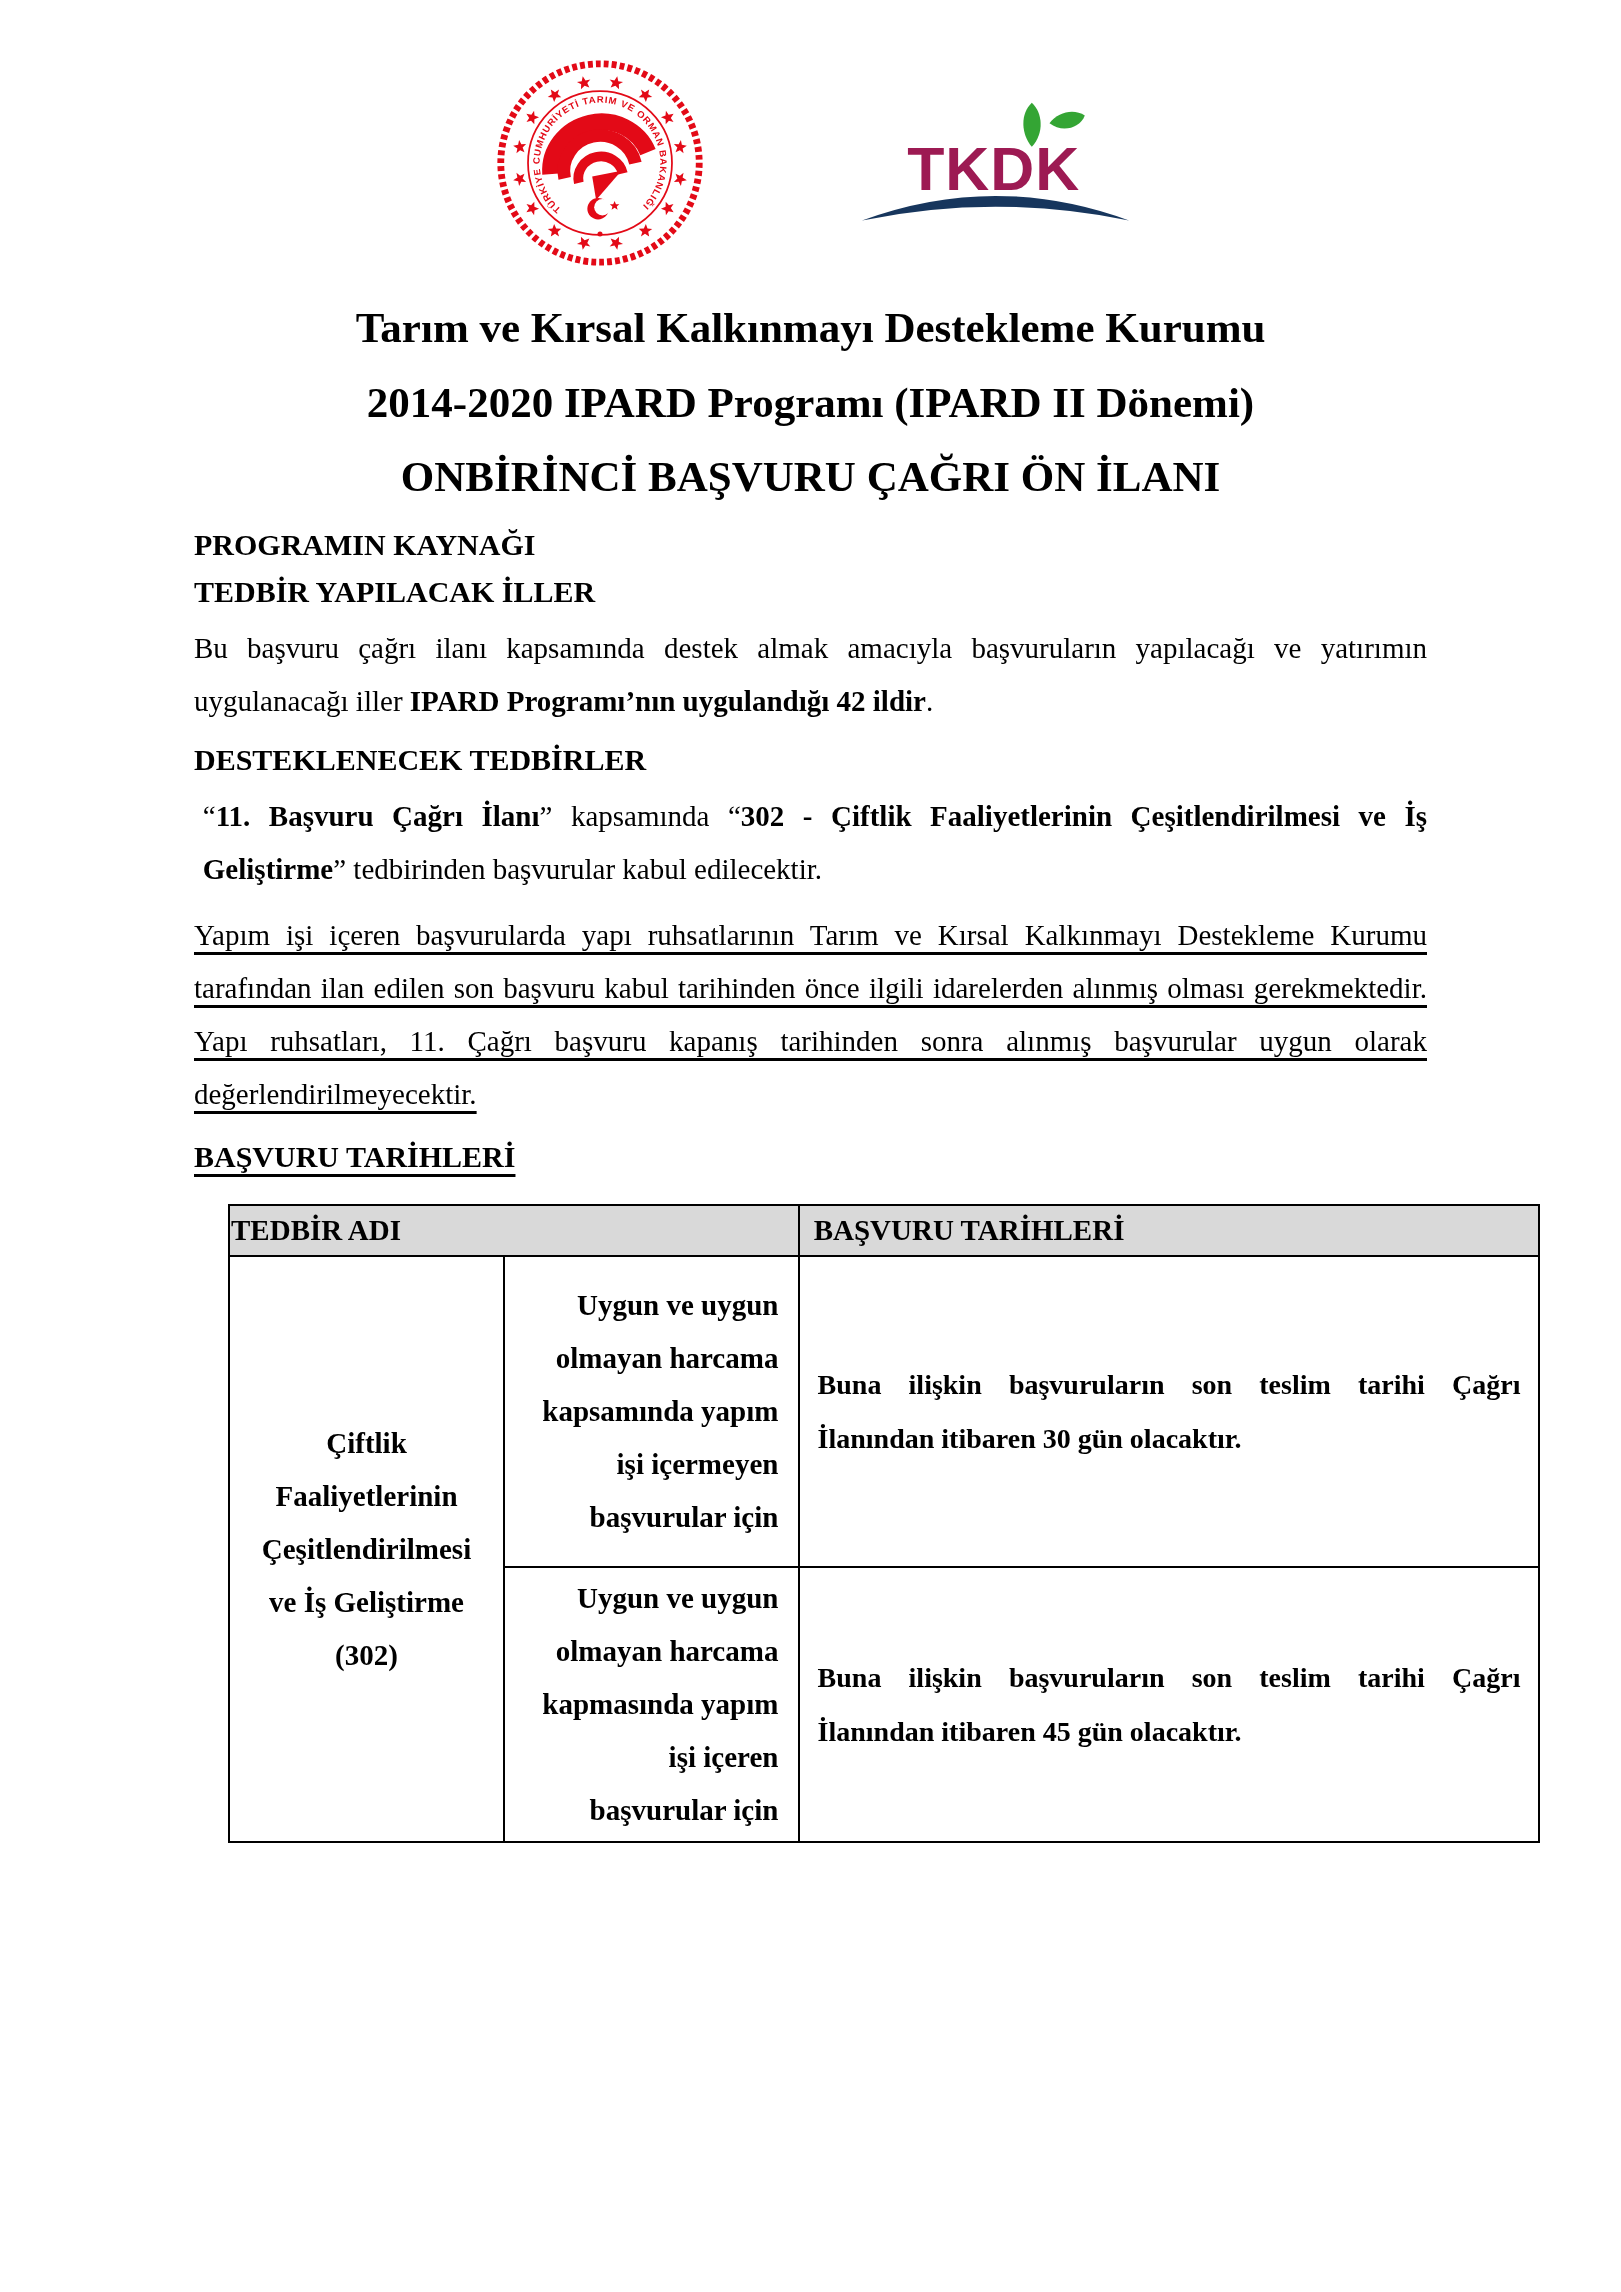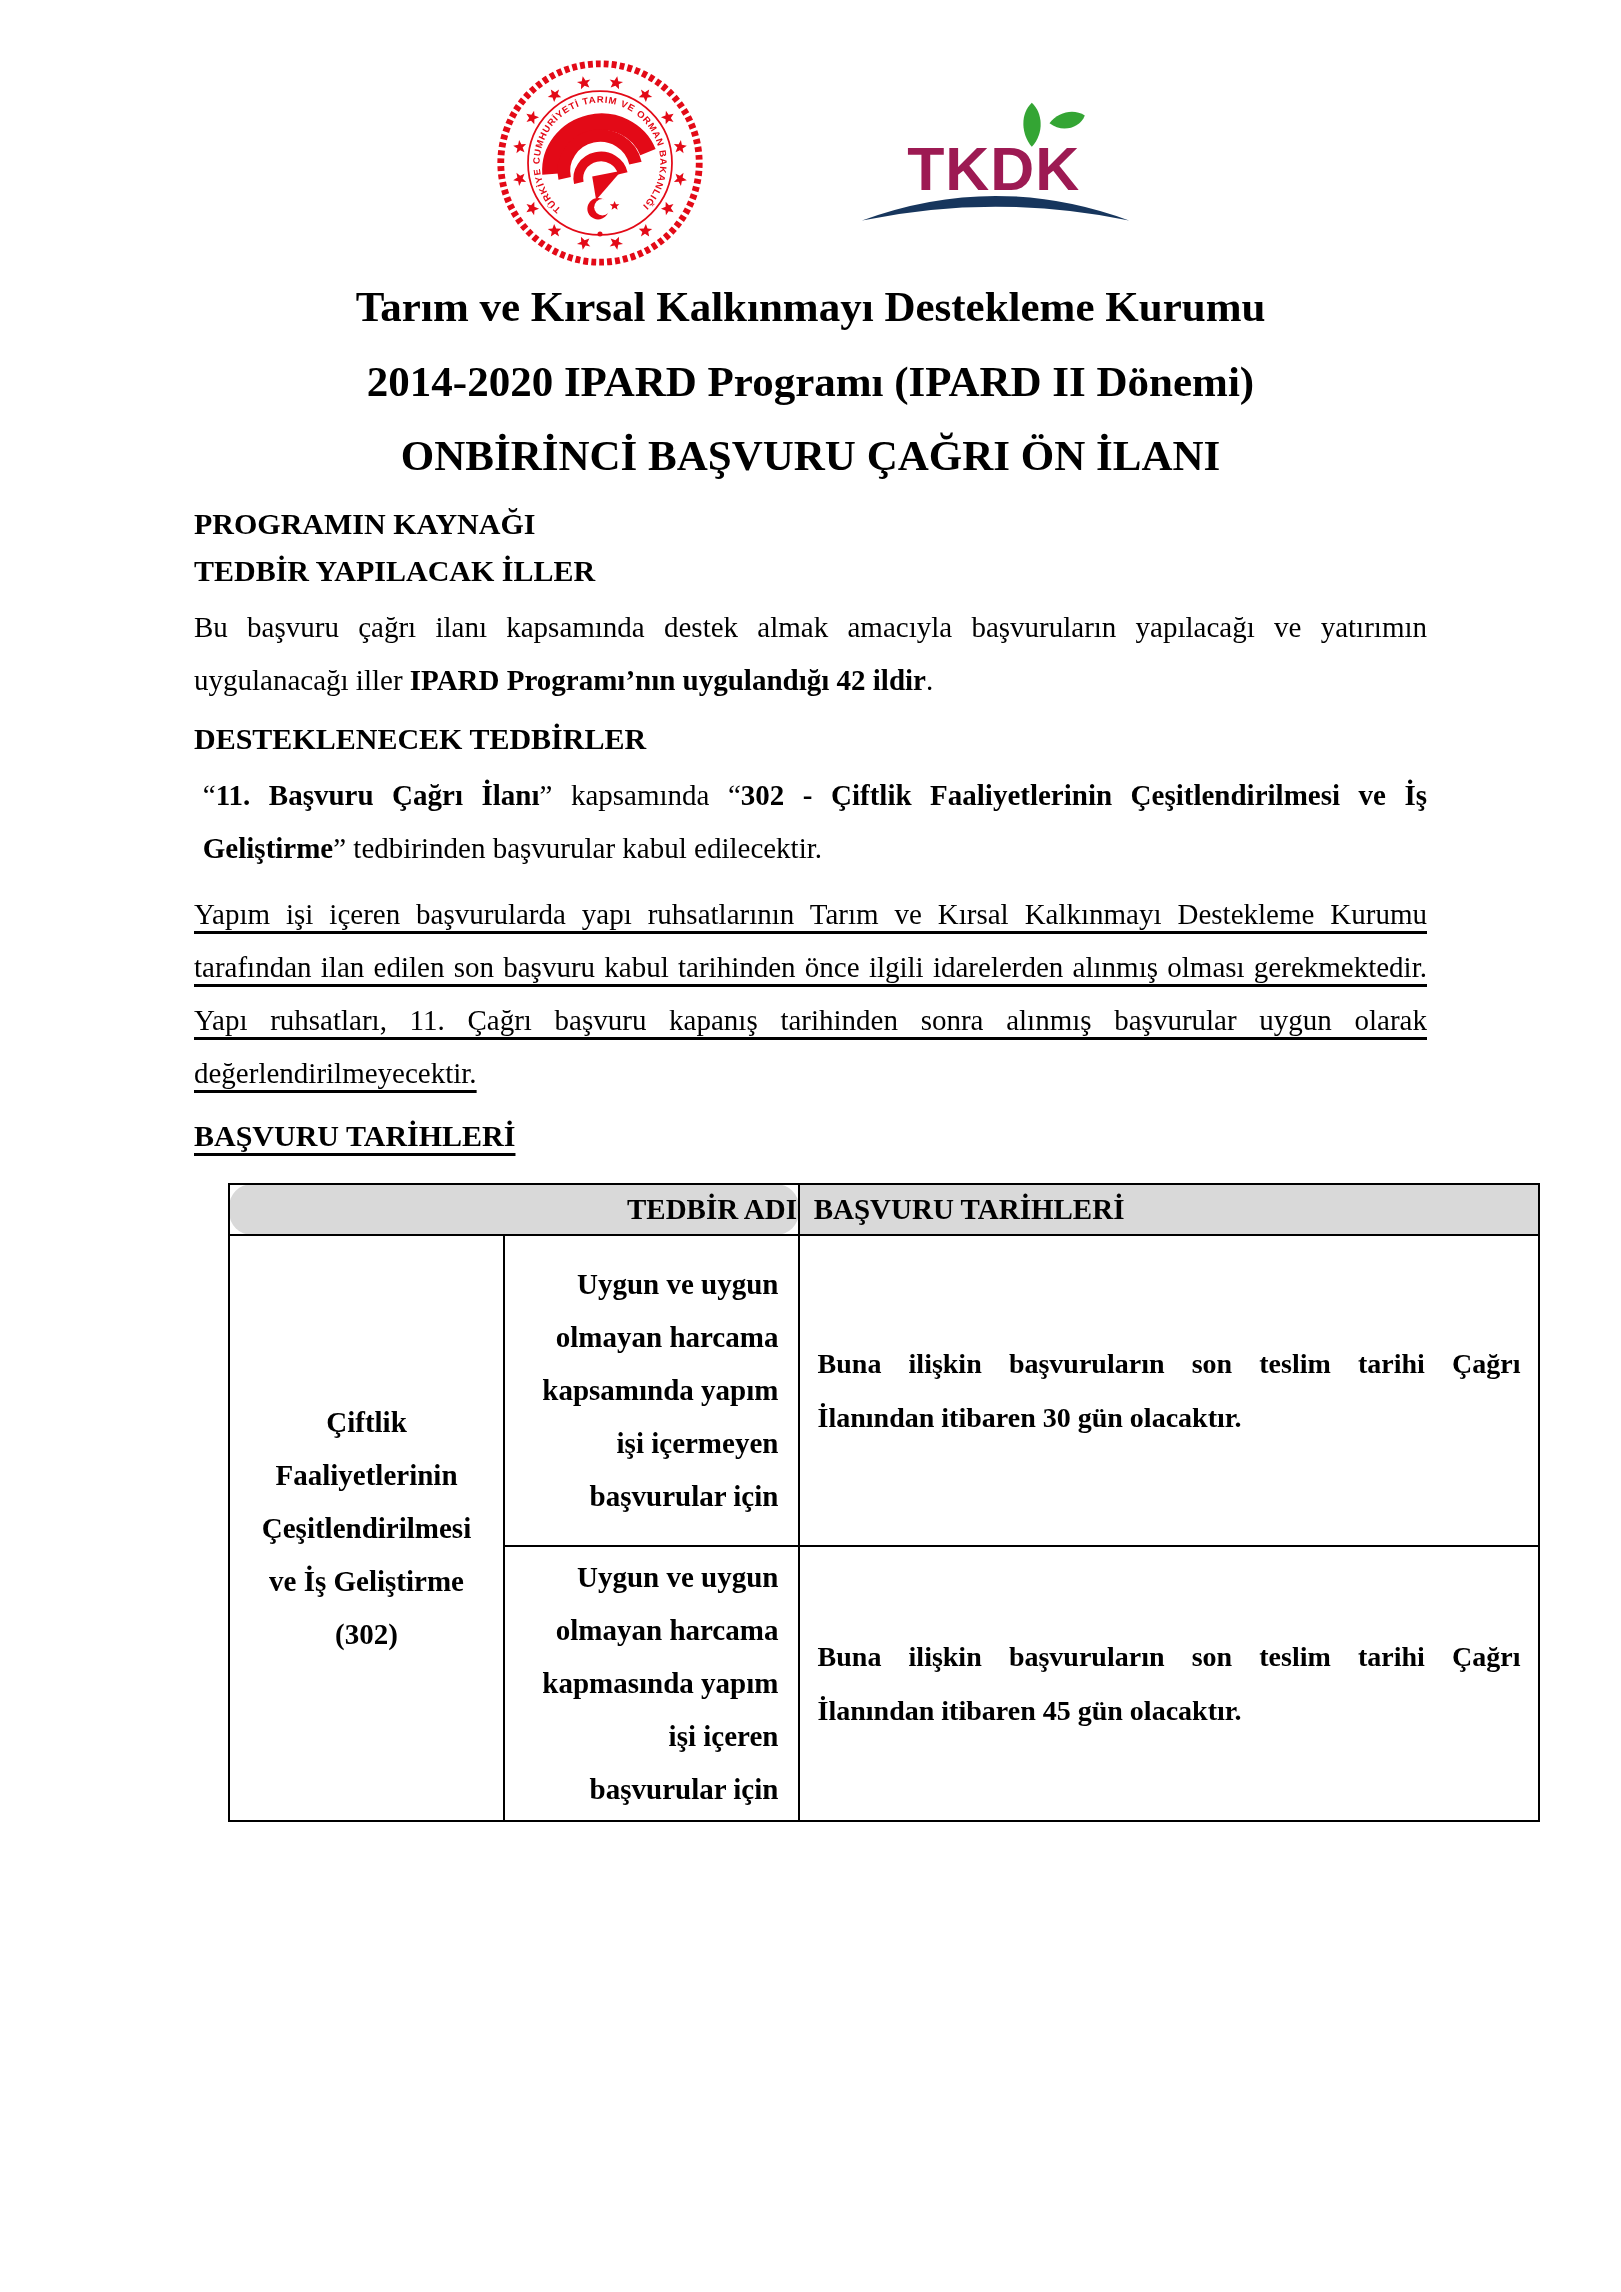--- a/index.html
+++ b/index.html
@@ -13,21 +13,21 @@
     overflow:hidden;
     font-family:"Liberation Serif", serif;
     color:#000;
   }
   
   .logo-row {
     display:flex; justify-content:center; align-items:center;
     gap:155px; height:216px;
   }
   
-  .title-block { margin-top:11px; }
+  .title-block { margin-top:32px; }
   .doc-title {
     text-align:center; font-weight:bold;
     font-size:43px; line-height:49px;
     margin:0 0 25.5px 0;
   }
   
   .para {
     font-size:29px; line-height:53px;
     text-align:justify; margin:0 0 13.7px 0;
   }
@@ -60,21 +60,21 @@
   }
   .dates-table th, .dates-table td {
     border:2px solid #000;
     font-weight:bold;
   }
   .dates-table thead th {
     height:47px;
     font-size:29px;
     border-bottom:2.9px solid #000;
   }
-  .th-center { text-align:right;border-radius:23px; }
+  .th-center { text-align:left; }
   .th-left  { text-align:left; padding-left:13.7px; }
   td.measure {
     text-align:center; vertical-align:middle;
     font-size:29px; line-height:53px;
     padding:0 25px;
   }
   td.scope {
     text-align:right; vertical-align:middle;
     font-size:29px; line-height:53px;
     padding:3.9px 19.6px;

